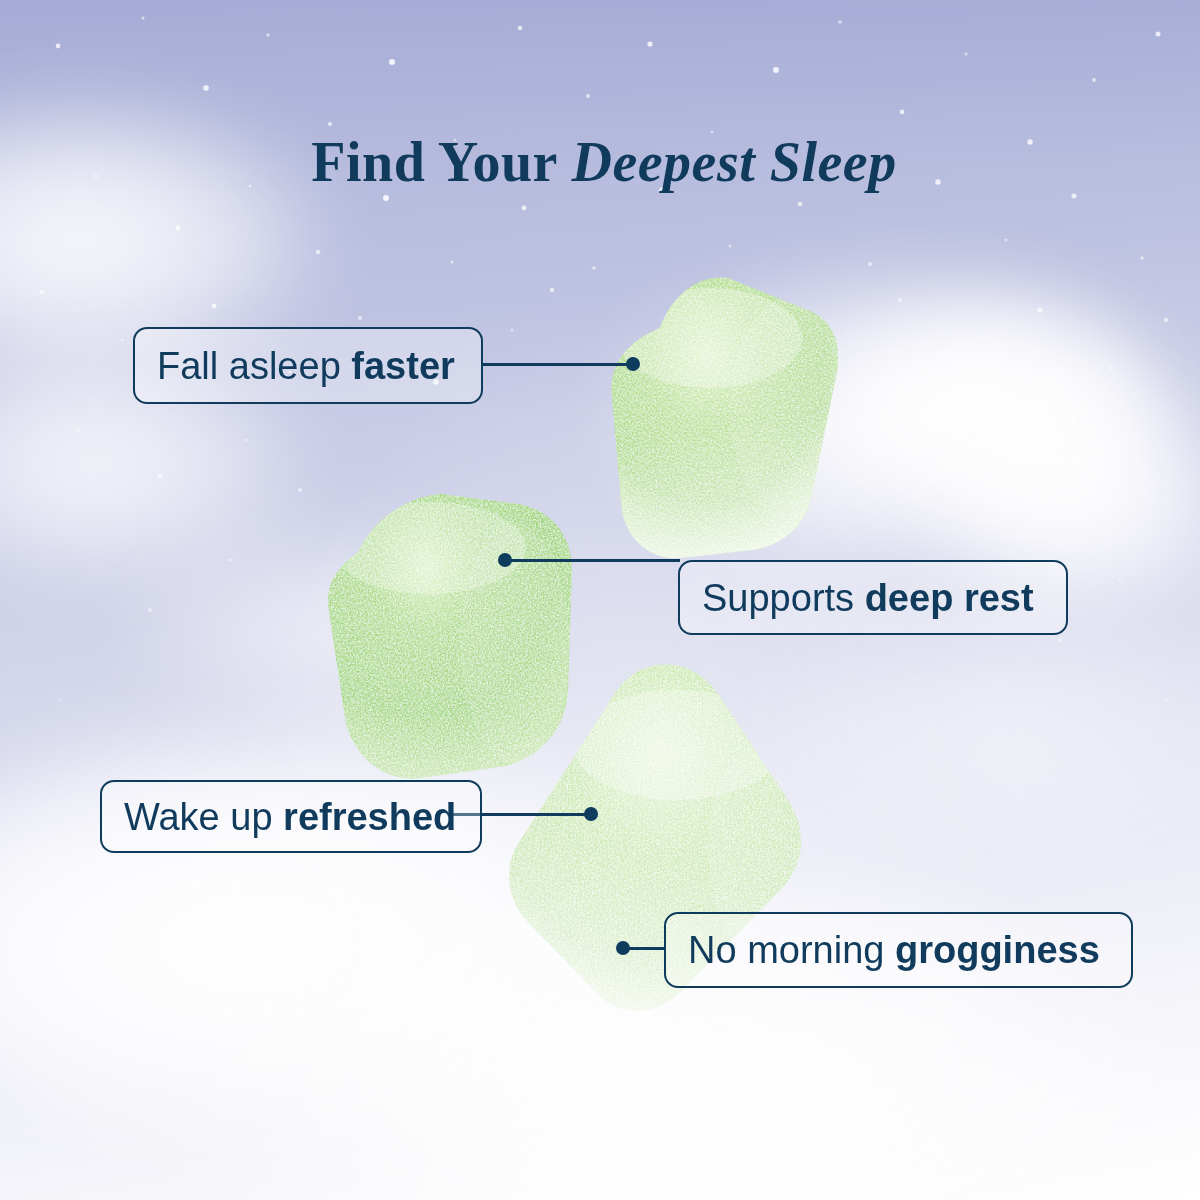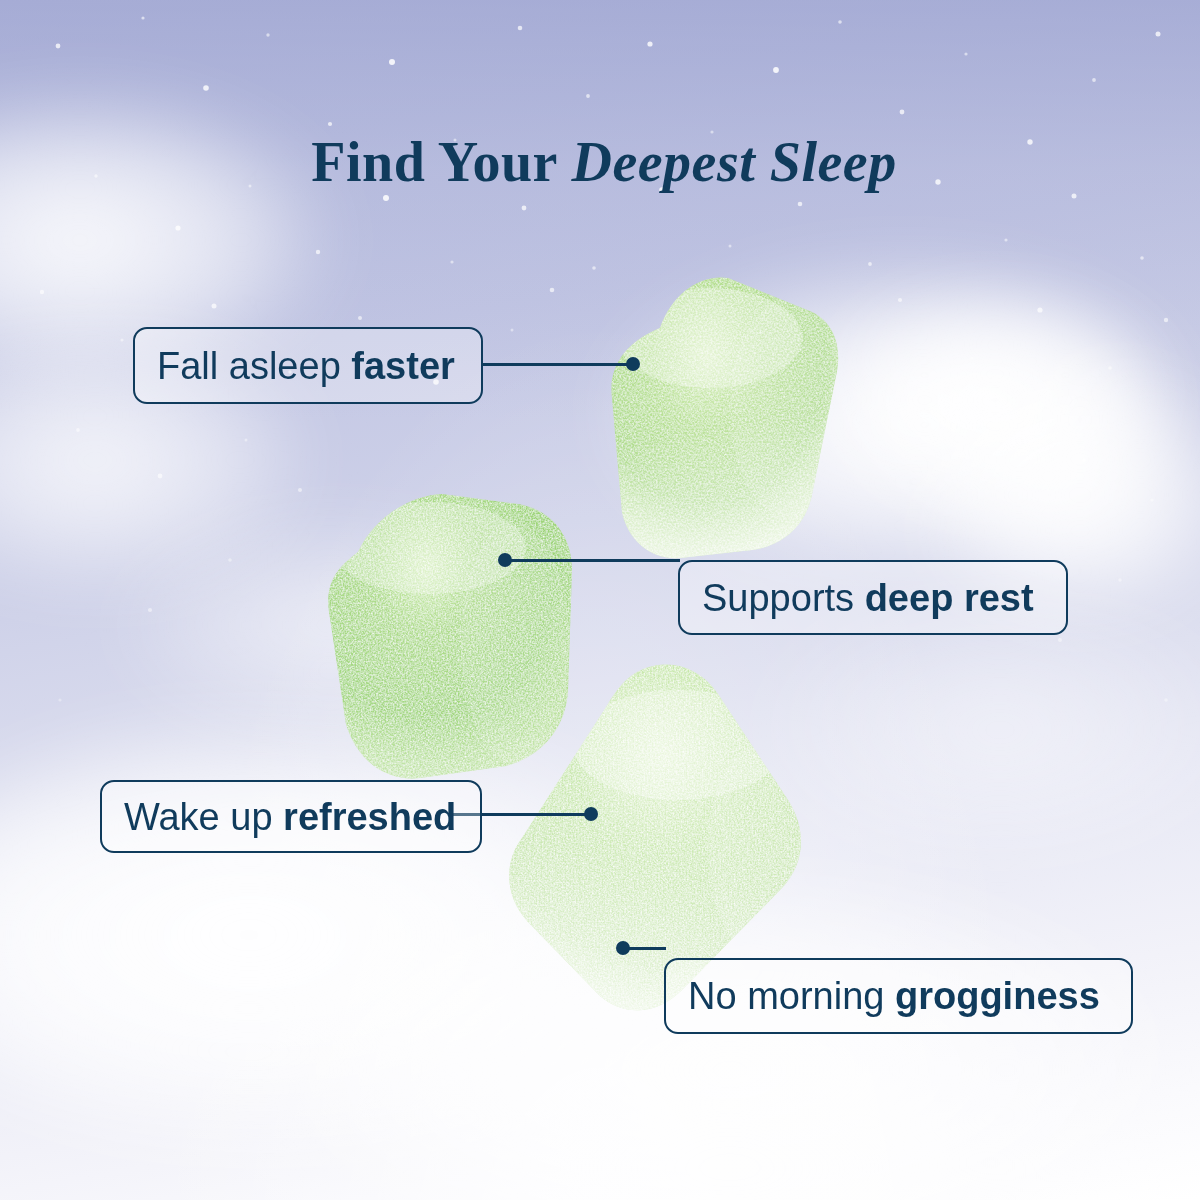--- a/index.html
+++ b/index.html
@@ -345,19 +345,19 @@
   <div class="leader" style="left:452px; top:813px; width:137px;"></div>
   <div class="leader-dot" style="left:584px; top:807px;"></div>
   <div class="callout" style="left:70px; top:780px; width:382px; height:73px;margin-left:30px;">
     <span class="ctext">
       <span>Wake up </span><b>refreshed</b>
     </span>
   </div>
 
   <div class="leader-dot" style="left:616px; top:941px;"></div>
   <div class="leader" style="left:623px; top:947px; width:43px;"></div>
-  <div class="callout" style="left:664px; top:912px; width:469px; height:76px;margin-top:46px;">
+  <div class="callout" style="left:664px; top:912px; width:469px; height:76px;">
     <span class="ctext">
       <span>No morning </span><b>grogginess</b>
     </span>
   </div>
 
 </div>
 
 </body></html>

